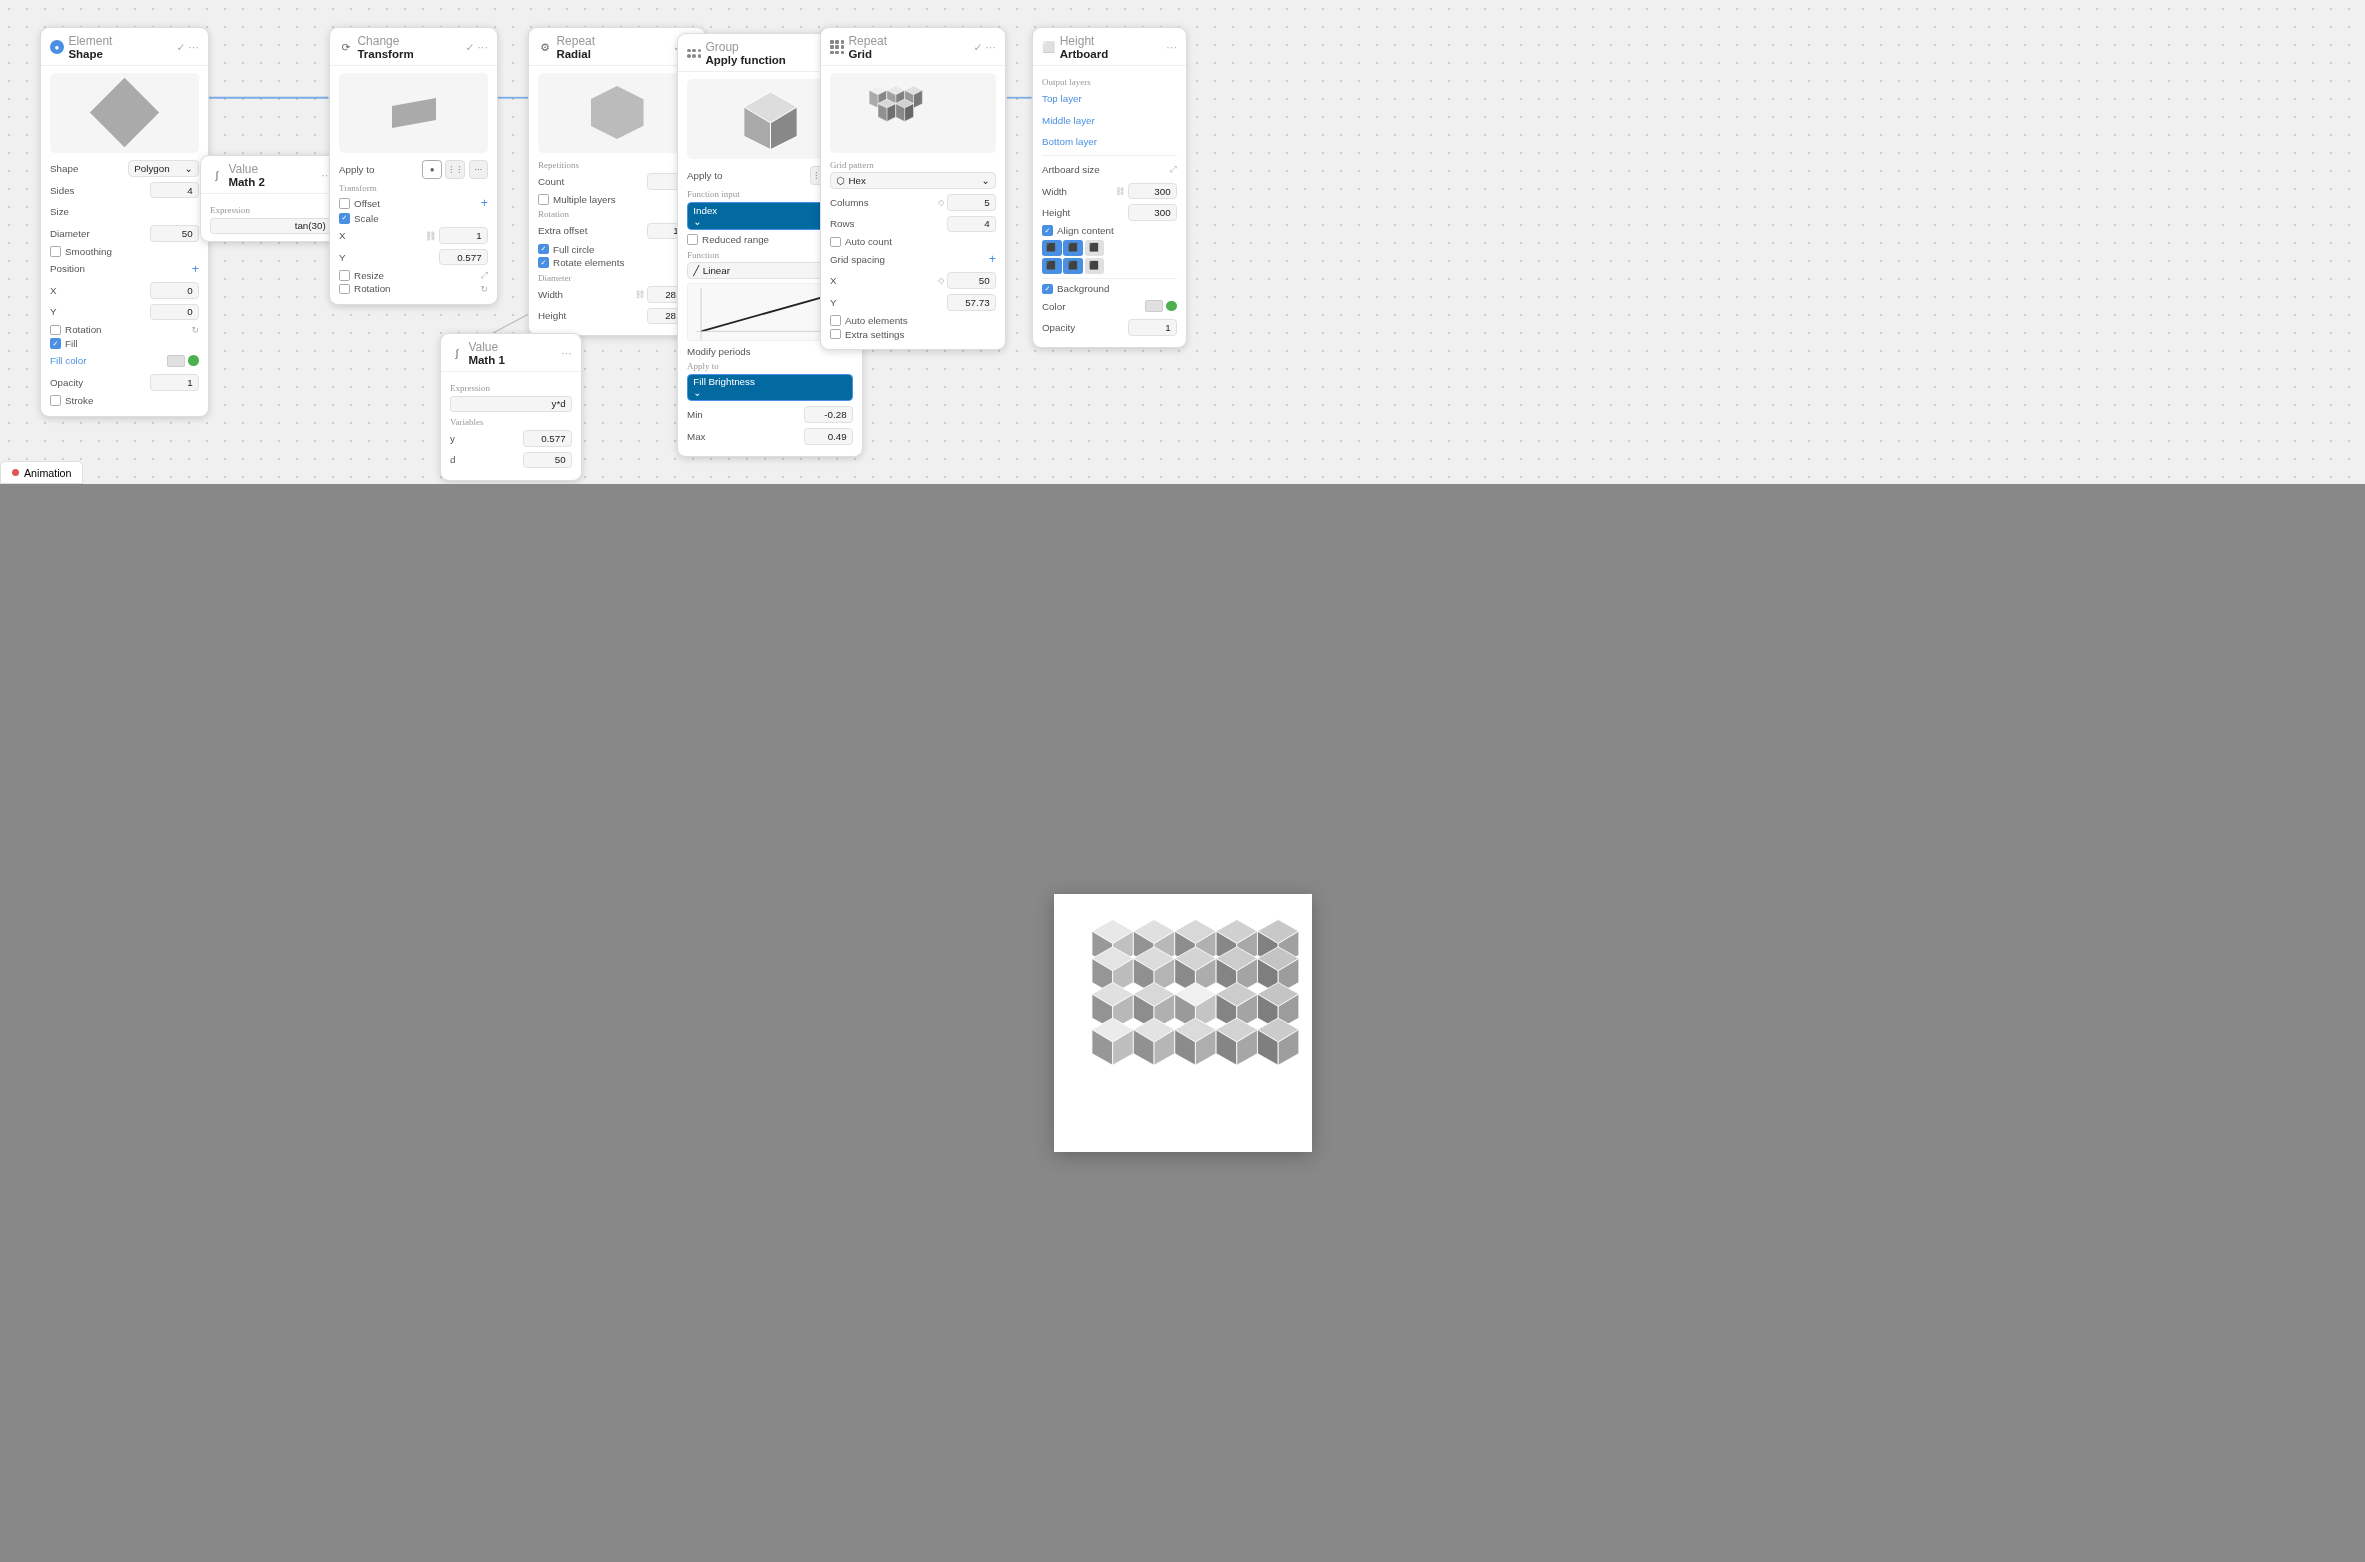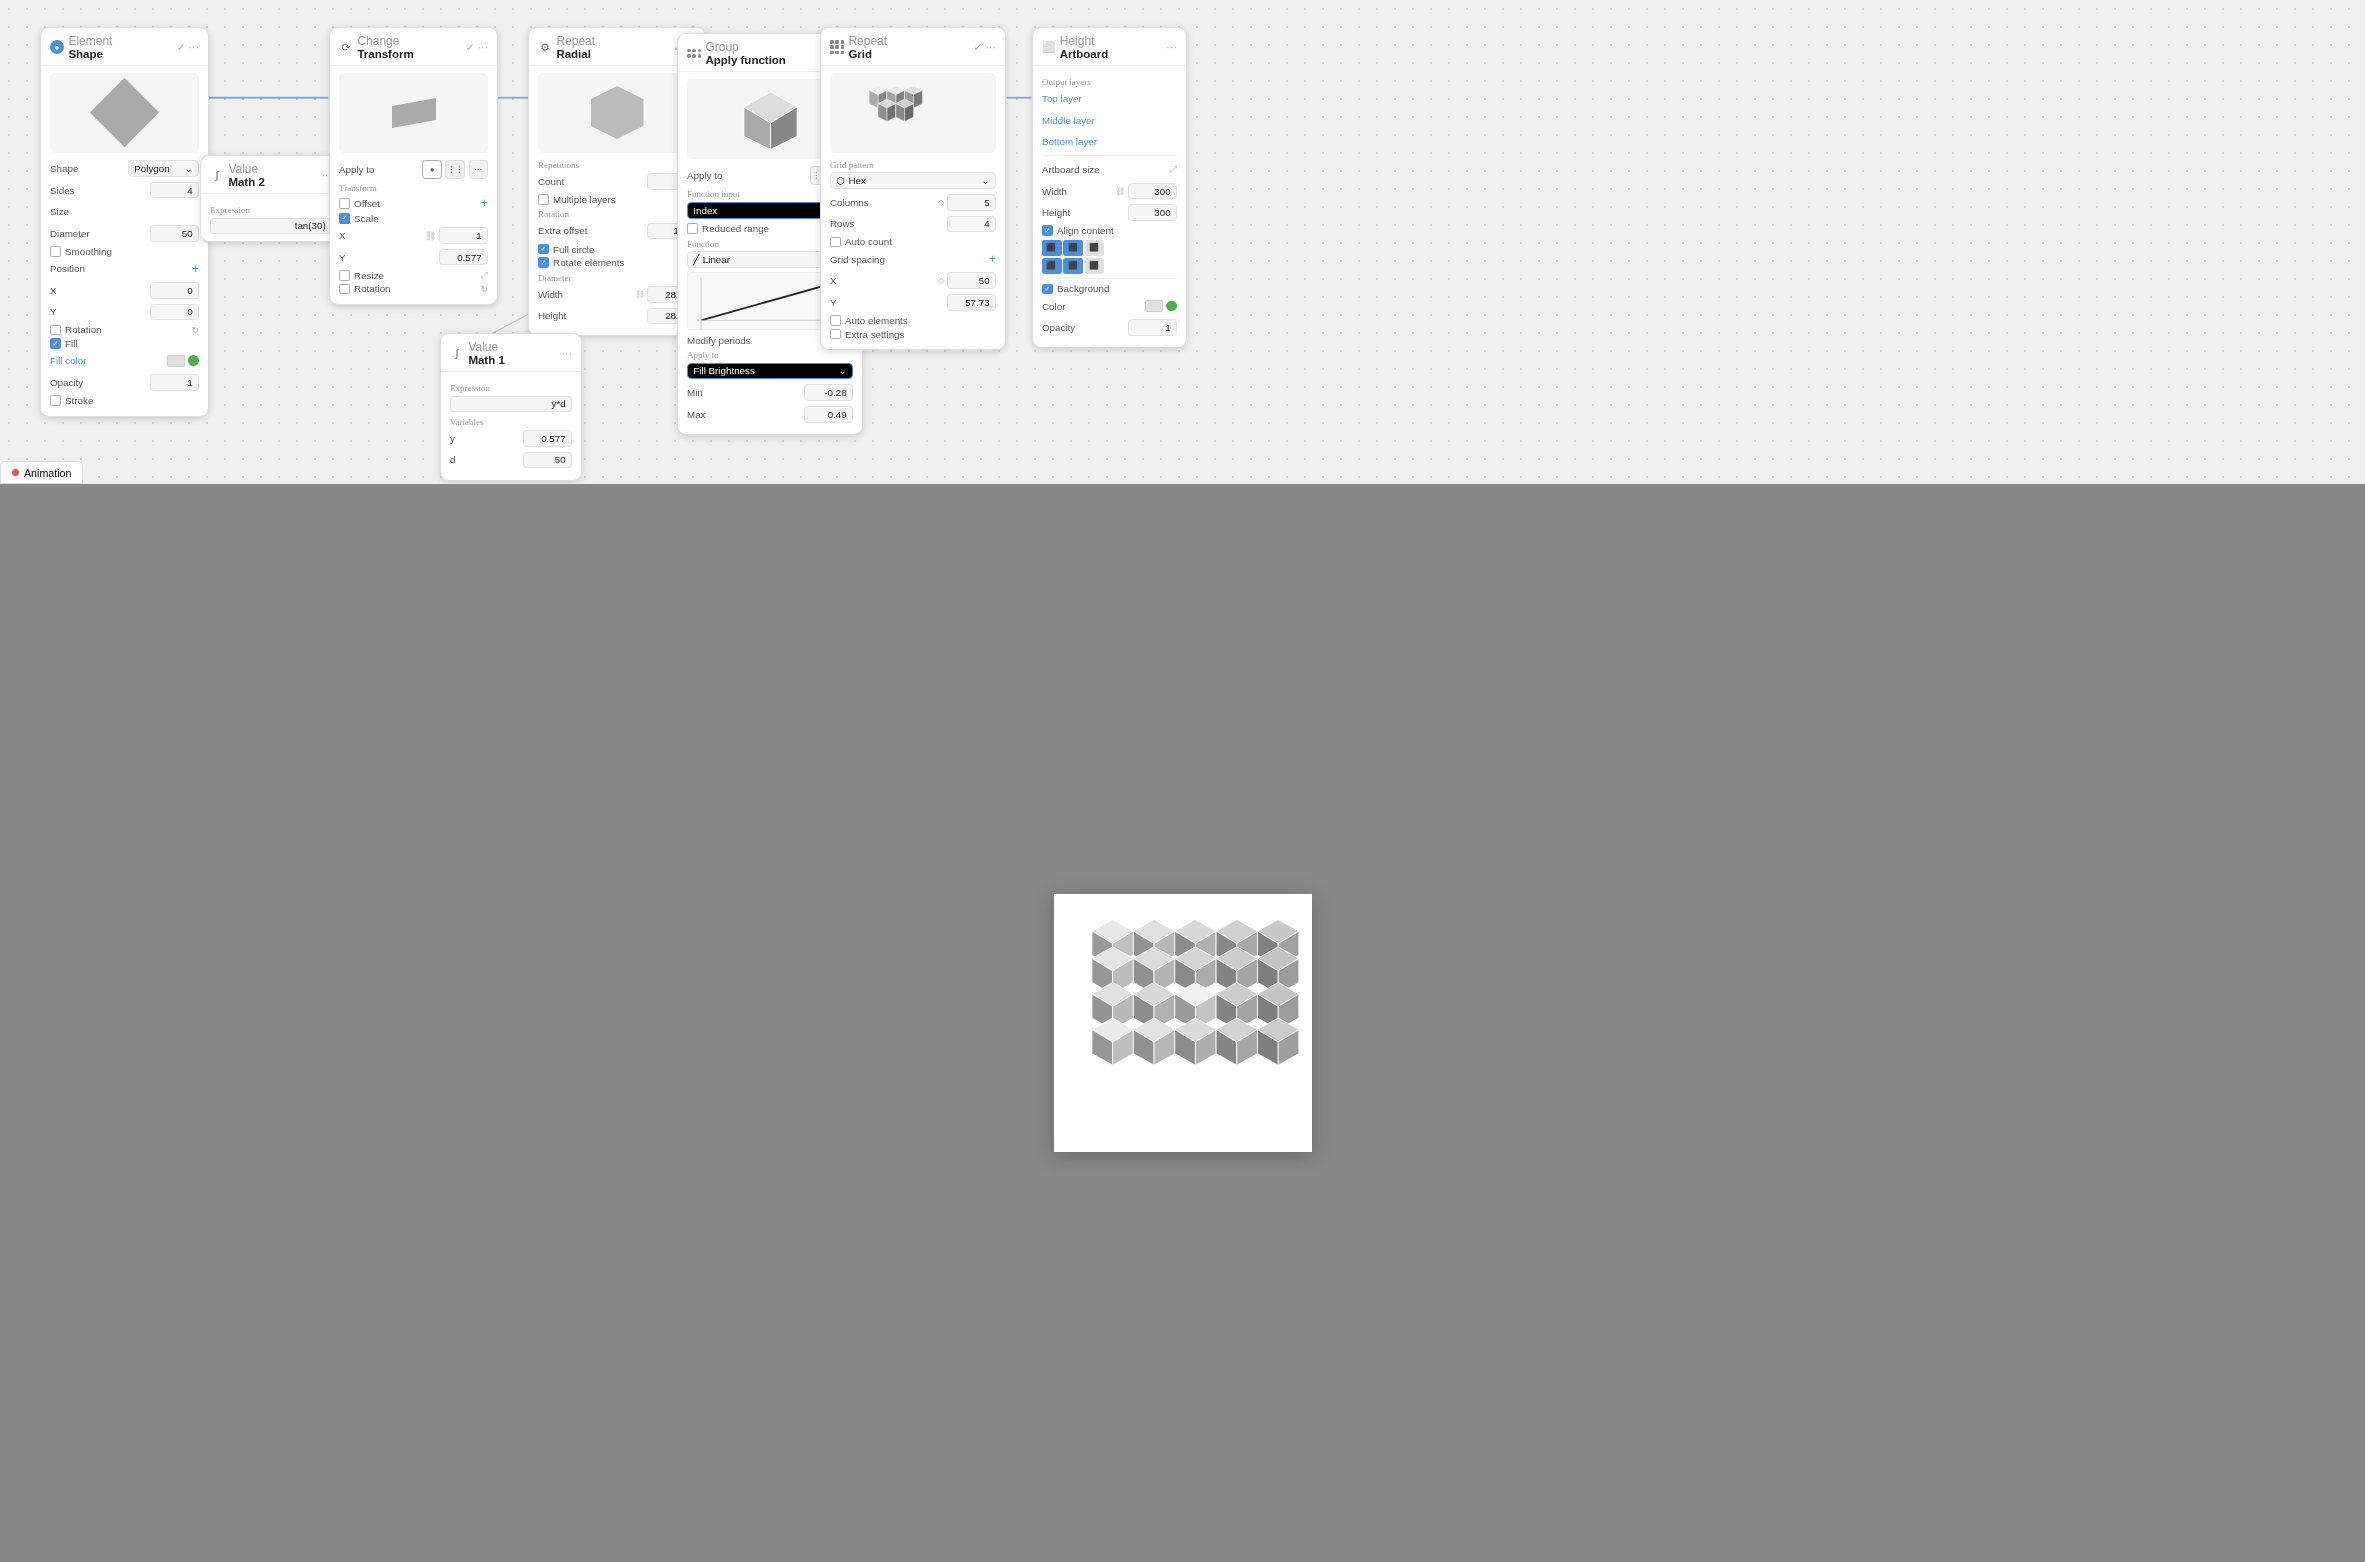--- a/index.html
+++ b/index.html
@@ -109,23 +109,24 @@
       border-radius: 4.4px;
       padding: 1.8px 5.3px;
       font-size: 9.8px;
       display: flex;
       justify-content: space-between;
       min-width: 71px;
       color: #222;
     }
 
     .dropdown-blue {
-      background: #000000;
+      background: #0369a1;
       color: white;
       border-color: #4a90e2;
+      flex-direction: column;
     }
 
     .checkbox-row {
       display: flex;
       align-items: center;
       gap: 4.4px;
       margin-bottom: 2.7px;
     }
 
     .cb { width: 10.7px; height: 10.7px; border: 1.3px solid #aaa; border-radius: 1.8px; display: flex; align-items: center; justify-content: center; }

